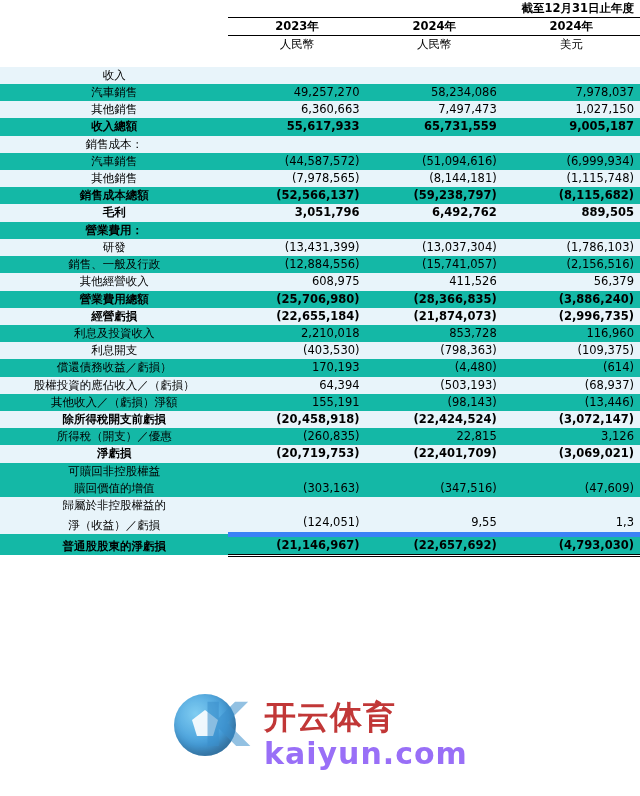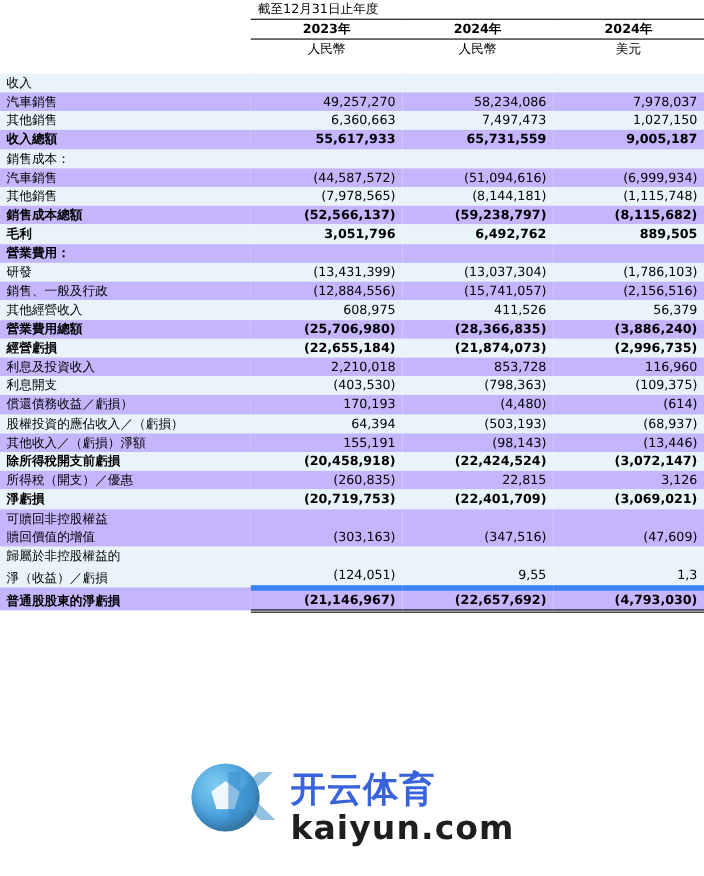--- a/index.html
+++ b/index.html
@@ -33,40 +33,40 @@
   table.fin td {
     padding: 2px 6px 2px 6px;
     vertical-align: bottom;
     line-height: 1.15;
     white-space: nowrap;
   }
   col.c-label { width: 228px; }
   col.c-num   { width: 137px; }
 
   td.label {
-    text-align: left;
+    text-align: center;
     padding-left: 6px;
   }
   td.num {
     text-align: right;
     padding-right: 10px;
     font-variant-numeric: tabular-nums;
   }
   tr.shade td { background: #e8f4fa; }
-  tr.plain td { background: #c4b5fd; }
+  tr.plain td { background: #14b8a6; }
   tr.bold td { font-weight: bold; }
 
   td.indent1 { padding-left: 20px; }
   td.indent2 { padding-left: 34px; }
 
   
   .hdr-top td {
     background: #ffffff;
-    text-align: left;
-    font-weight: normal;
+    text-align: right;
+    font-weight: bold;
     padding-bottom: 4px;
   }
   .hdr-year td {
     background: #ffffff;
     text-align: center;
     font-weight: bold;
     padding-top: 5px;
     padding-bottom: 4px;
   }
   .hdr-cur td {
@@ -127,30 +127,30 @@
     color: #1f7fc4;
     opacity: 0.55;
     font-family: "DejaVu Sans", sans-serif;
   }
   .wm-cn {
     position: absolute;
     left: 96px;
     top: 8px;
     font-size: 32px;
     font-weight: bold;
-    color: #1d4ed8;
+    color: #b91c1c;
     letter-spacing: 1px;
   }
   .wm-en {
     position: absolute;
     left: 96px;
     top: 48px;
     font-size: 30px;
     font-weight: bold;
-    color: #000000;
+    color: #8b5cf6;
     letter-spacing: 1px;
   }
 </style>
 </head>
 <body>
 
 <div id="sheet">
 
   <table class="fin">
     <colgroup>

